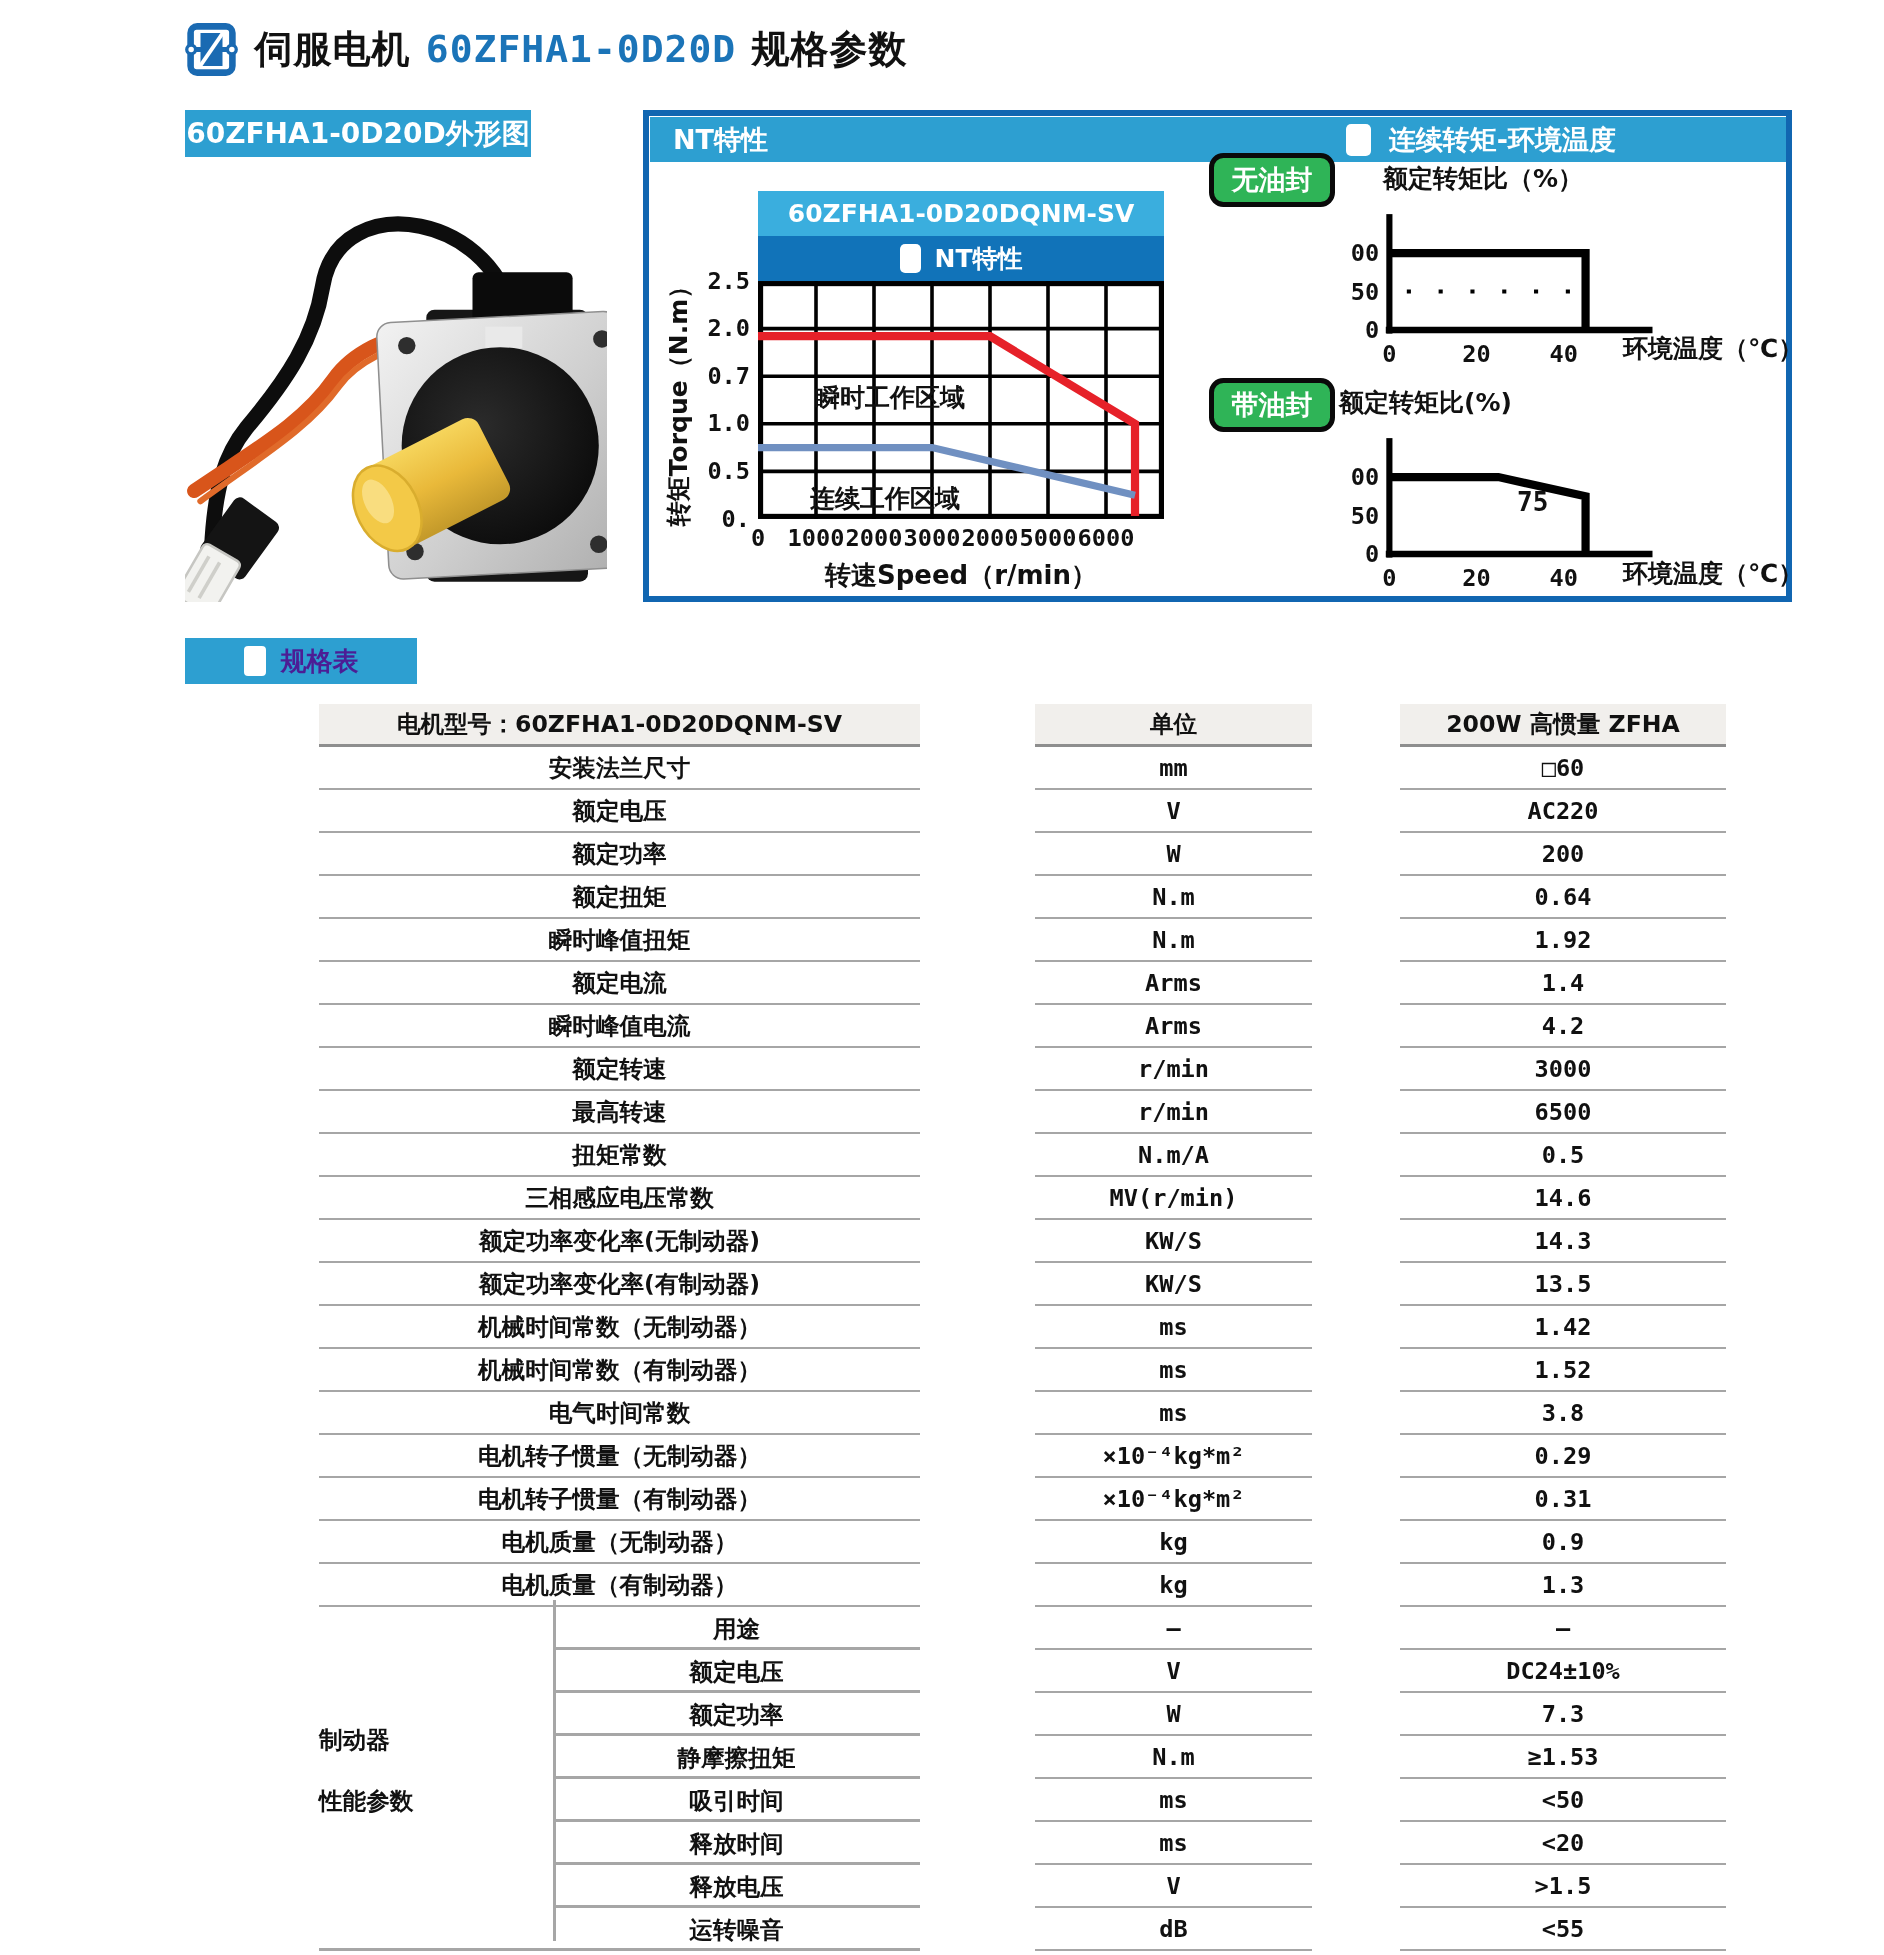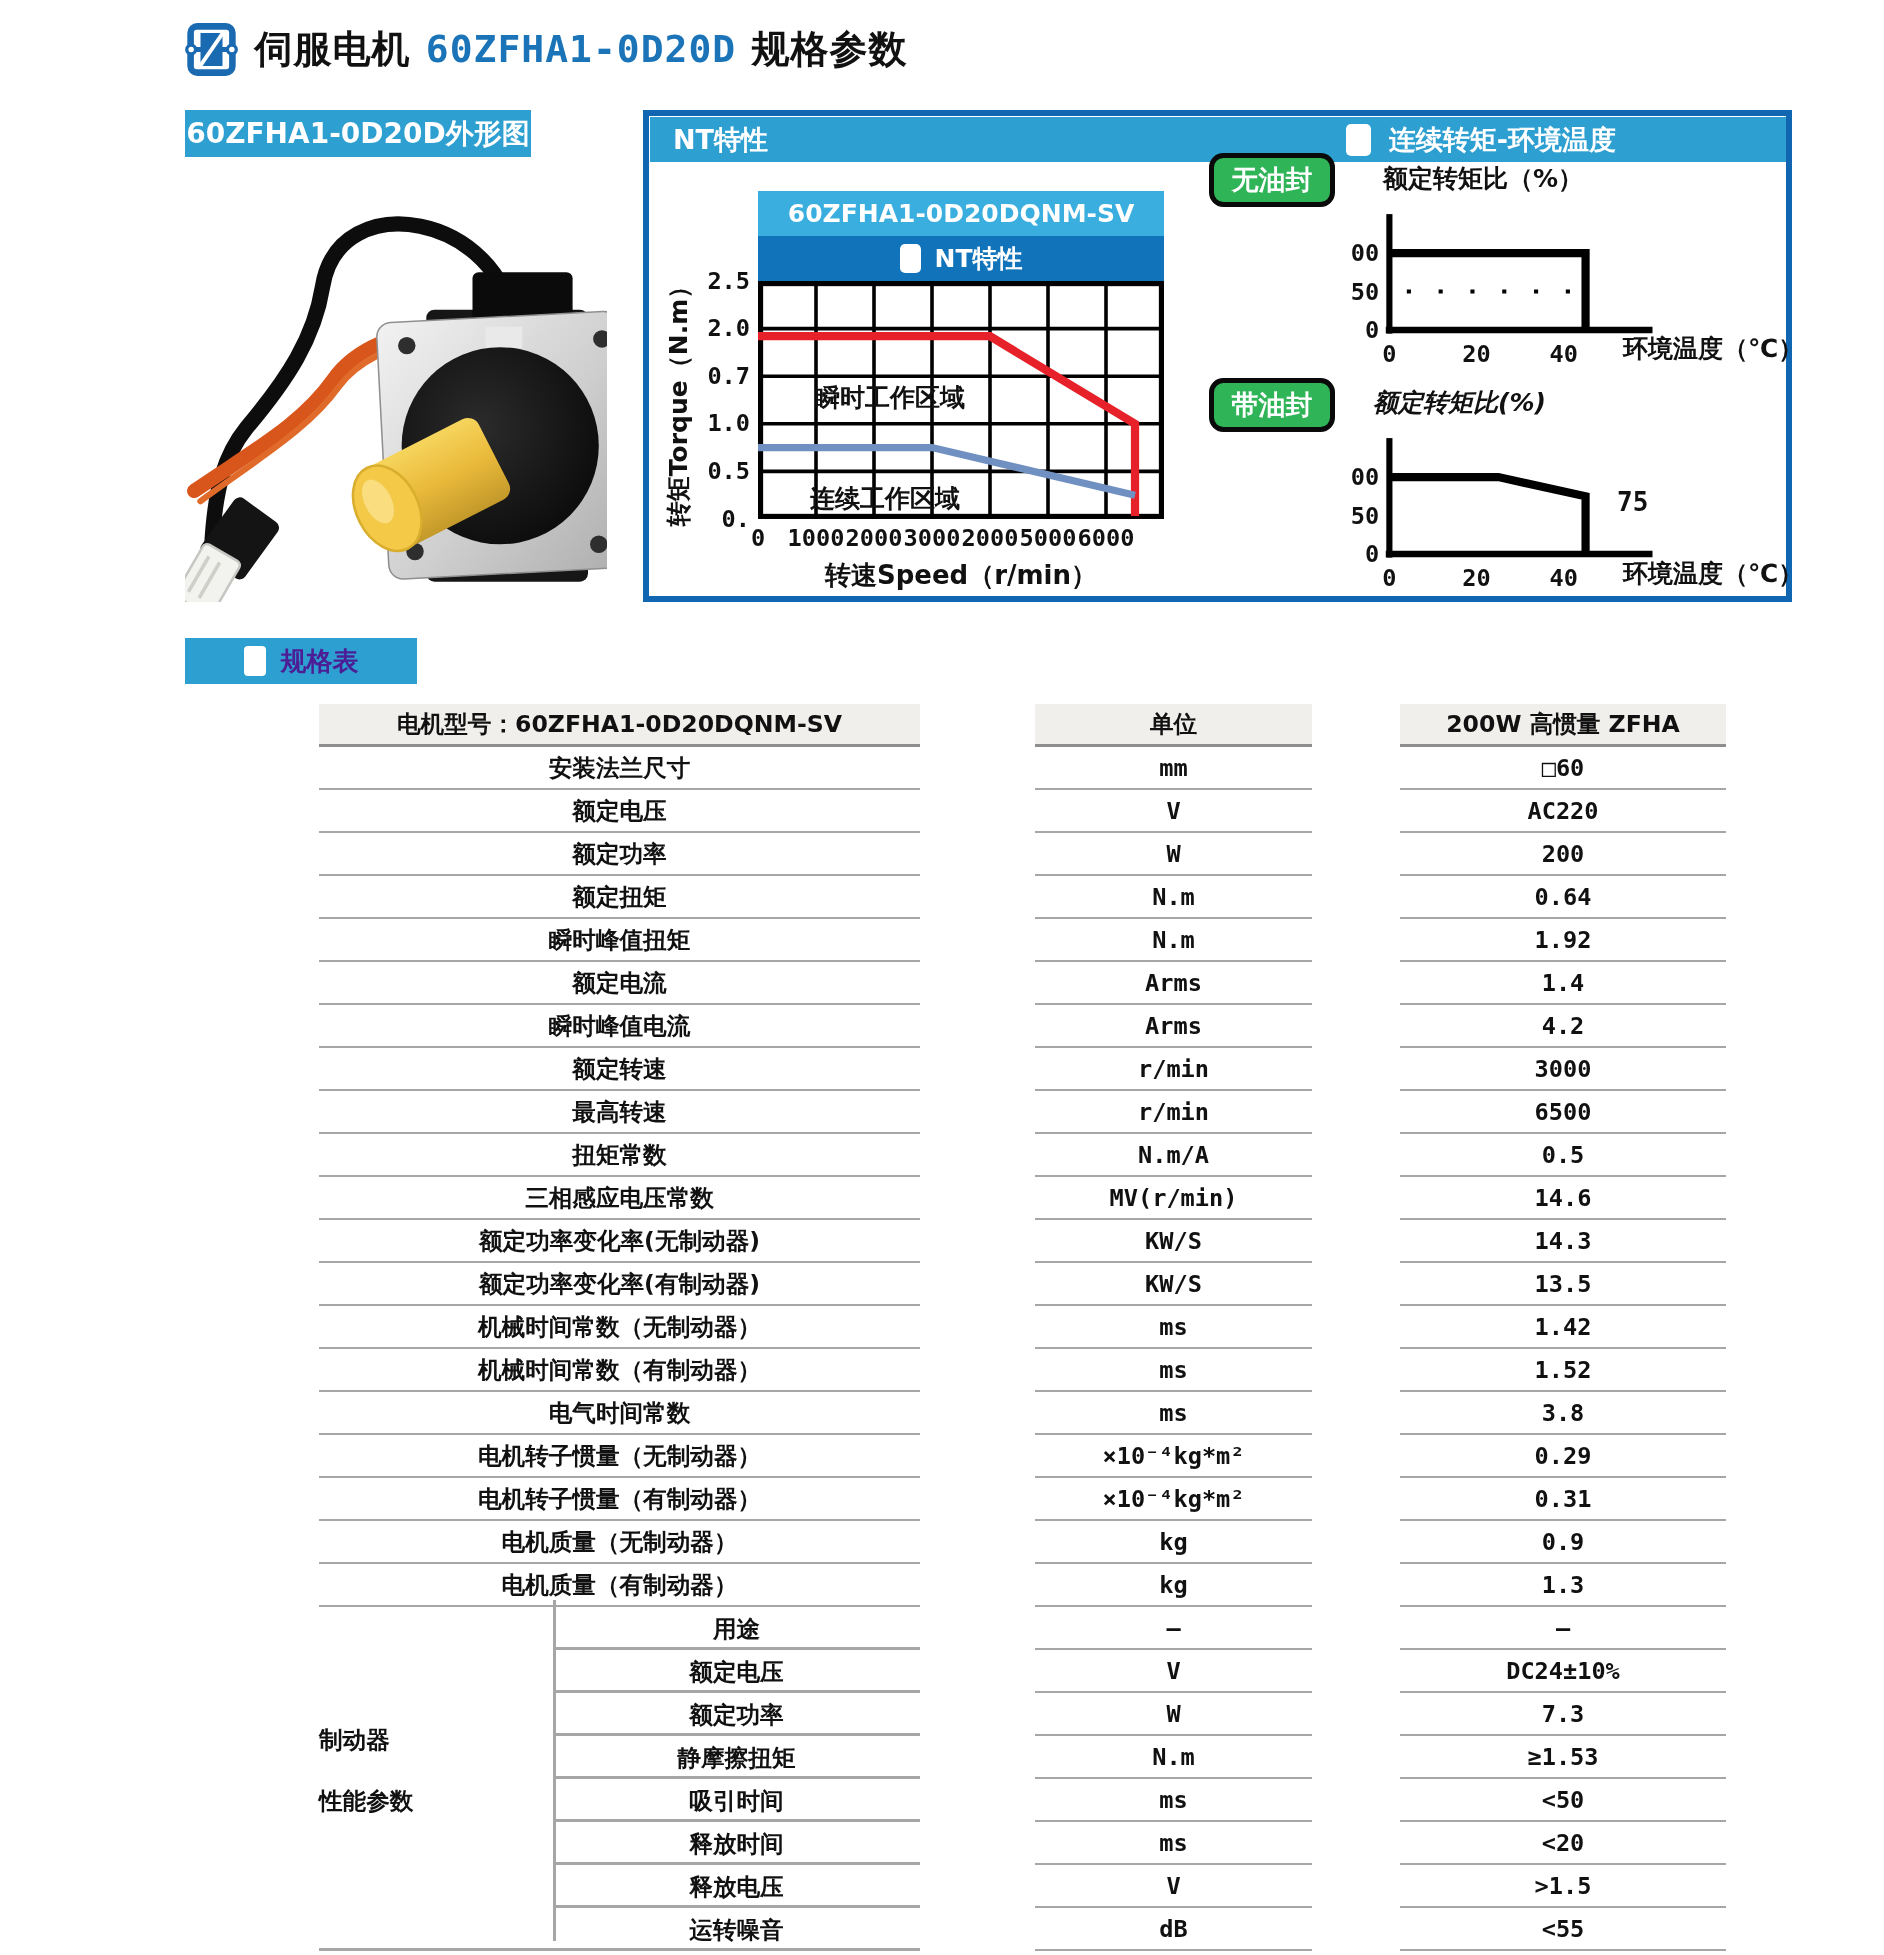--- a/index.html
+++ b/index.html
@@ -46,27 +46,27 @@
   #region-cont{left:790px;top:482px;}
 
   
   .badge{width:126px;height:54px;background:#2fb457;border:5.1px solid #0a0a0a;border-radius:14.4px;
       box-sizing:border-box;display:flex;align-items:center;justify-content:center;
       color:#fff;font-size:27px;font-weight:bold;}
   #badge-noseal{left:1209px;top:153px;}
   #badge-seal{left:1209px;top:378px;}
   .ratio-label{font-size:25px;font-weight:bold;white-space:nowrap;}
   #ratio1{left:1383px;top:162px;}
-  #ratio2{left:1373px;top:386px;font-style:italic;}
+  #ratio2{left:1339px;top:386px;}
   #temp1{left:1352px;top:210px;width:442px;height:159px;}
   #temp2{left:1352px;top:434px;width:442px;height:159px;}
   .temp-xlabel{font-size:25px;font-weight:bold;white-space:nowrap;}
   #txl1{left:1623px;top:332px;}
   #txl2{left:1623px;top:557px;}
-  #anno75{left:1617px;top:487px;font-size:26px;font-weight:bold;
+  #anno75{left:1517px;top:487px;font-size:26px;font-weight:bold;
       font-family:"DejaVu Sans Mono","Liberation Mono",monospace;}
   .tick{font-family:"DejaVu Sans Mono","Liberation Mono",monospace;font-weight:700;font-size:46px;fill:#111;}
 
   
   #spec-badge{left:185px;top:638px;width:232px;height:46px;background:#2d9fd1;
       display:flex;align-items:center;justify-content:center;gap:14.4px;color:#4c1d95;font-size:26px;font-weight:bold;}
   #spec-badge .wicon{width:22.6px;height:30px;border-radius:4.1px;}
 
   
   .col{position:absolute;top:704px;}

